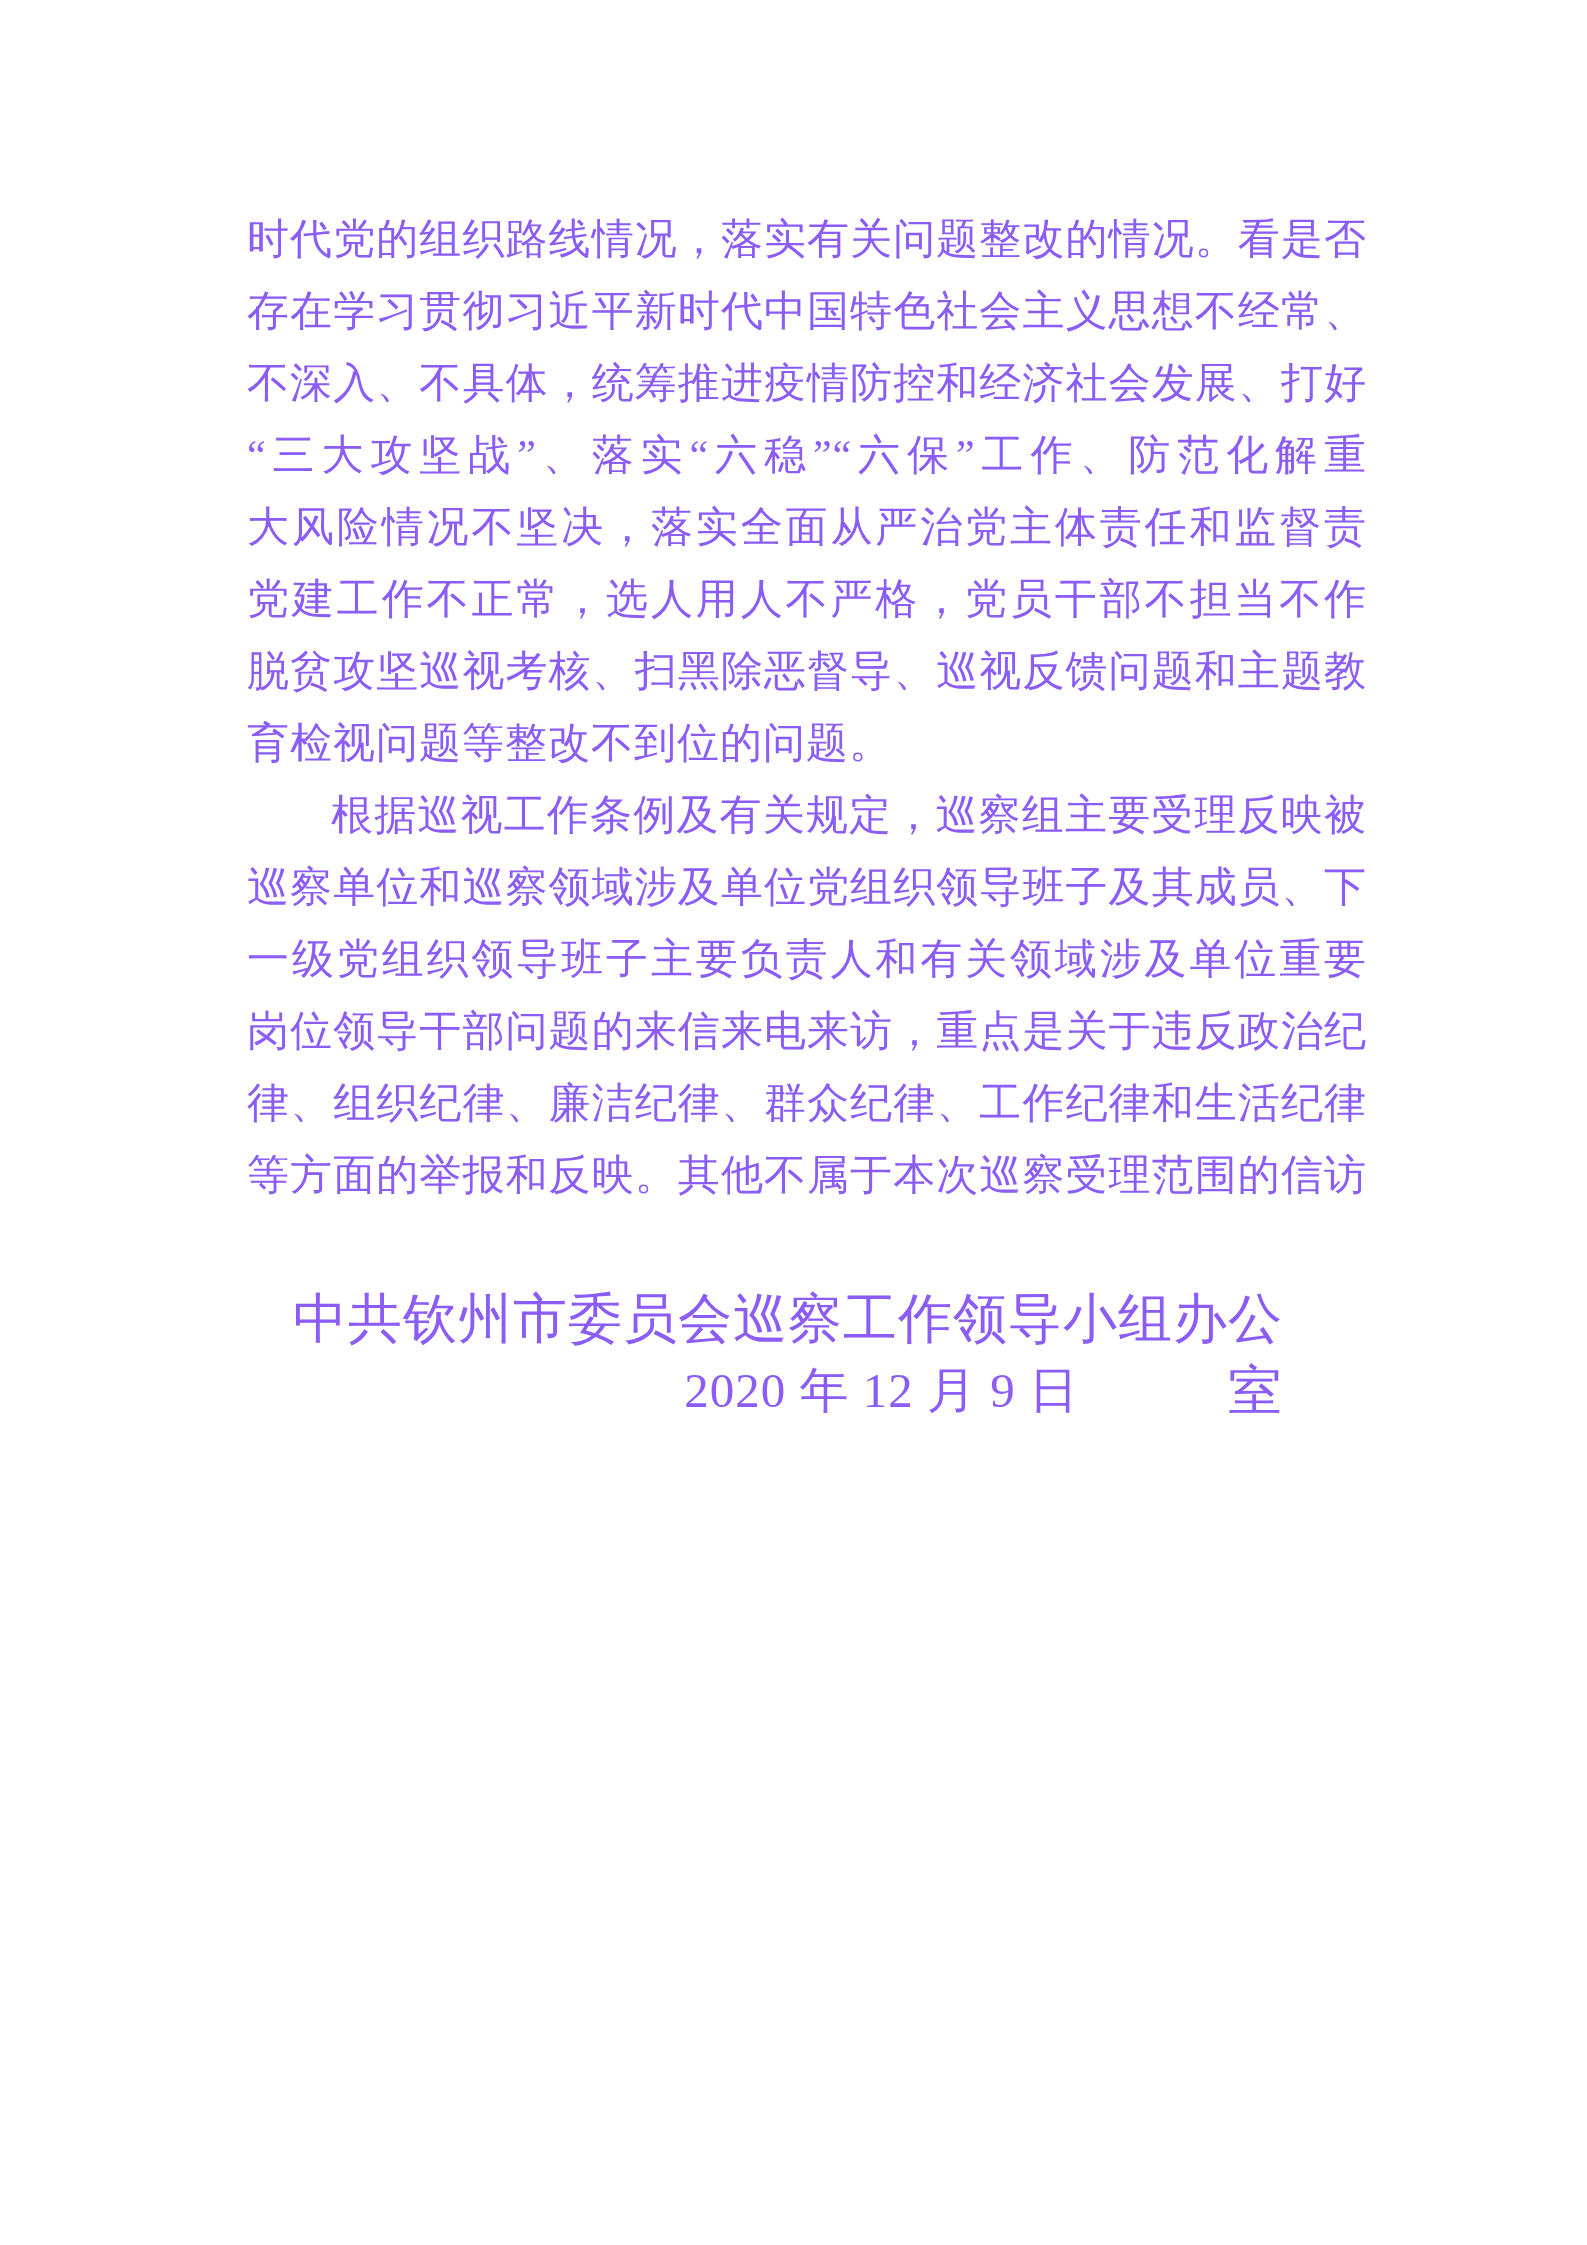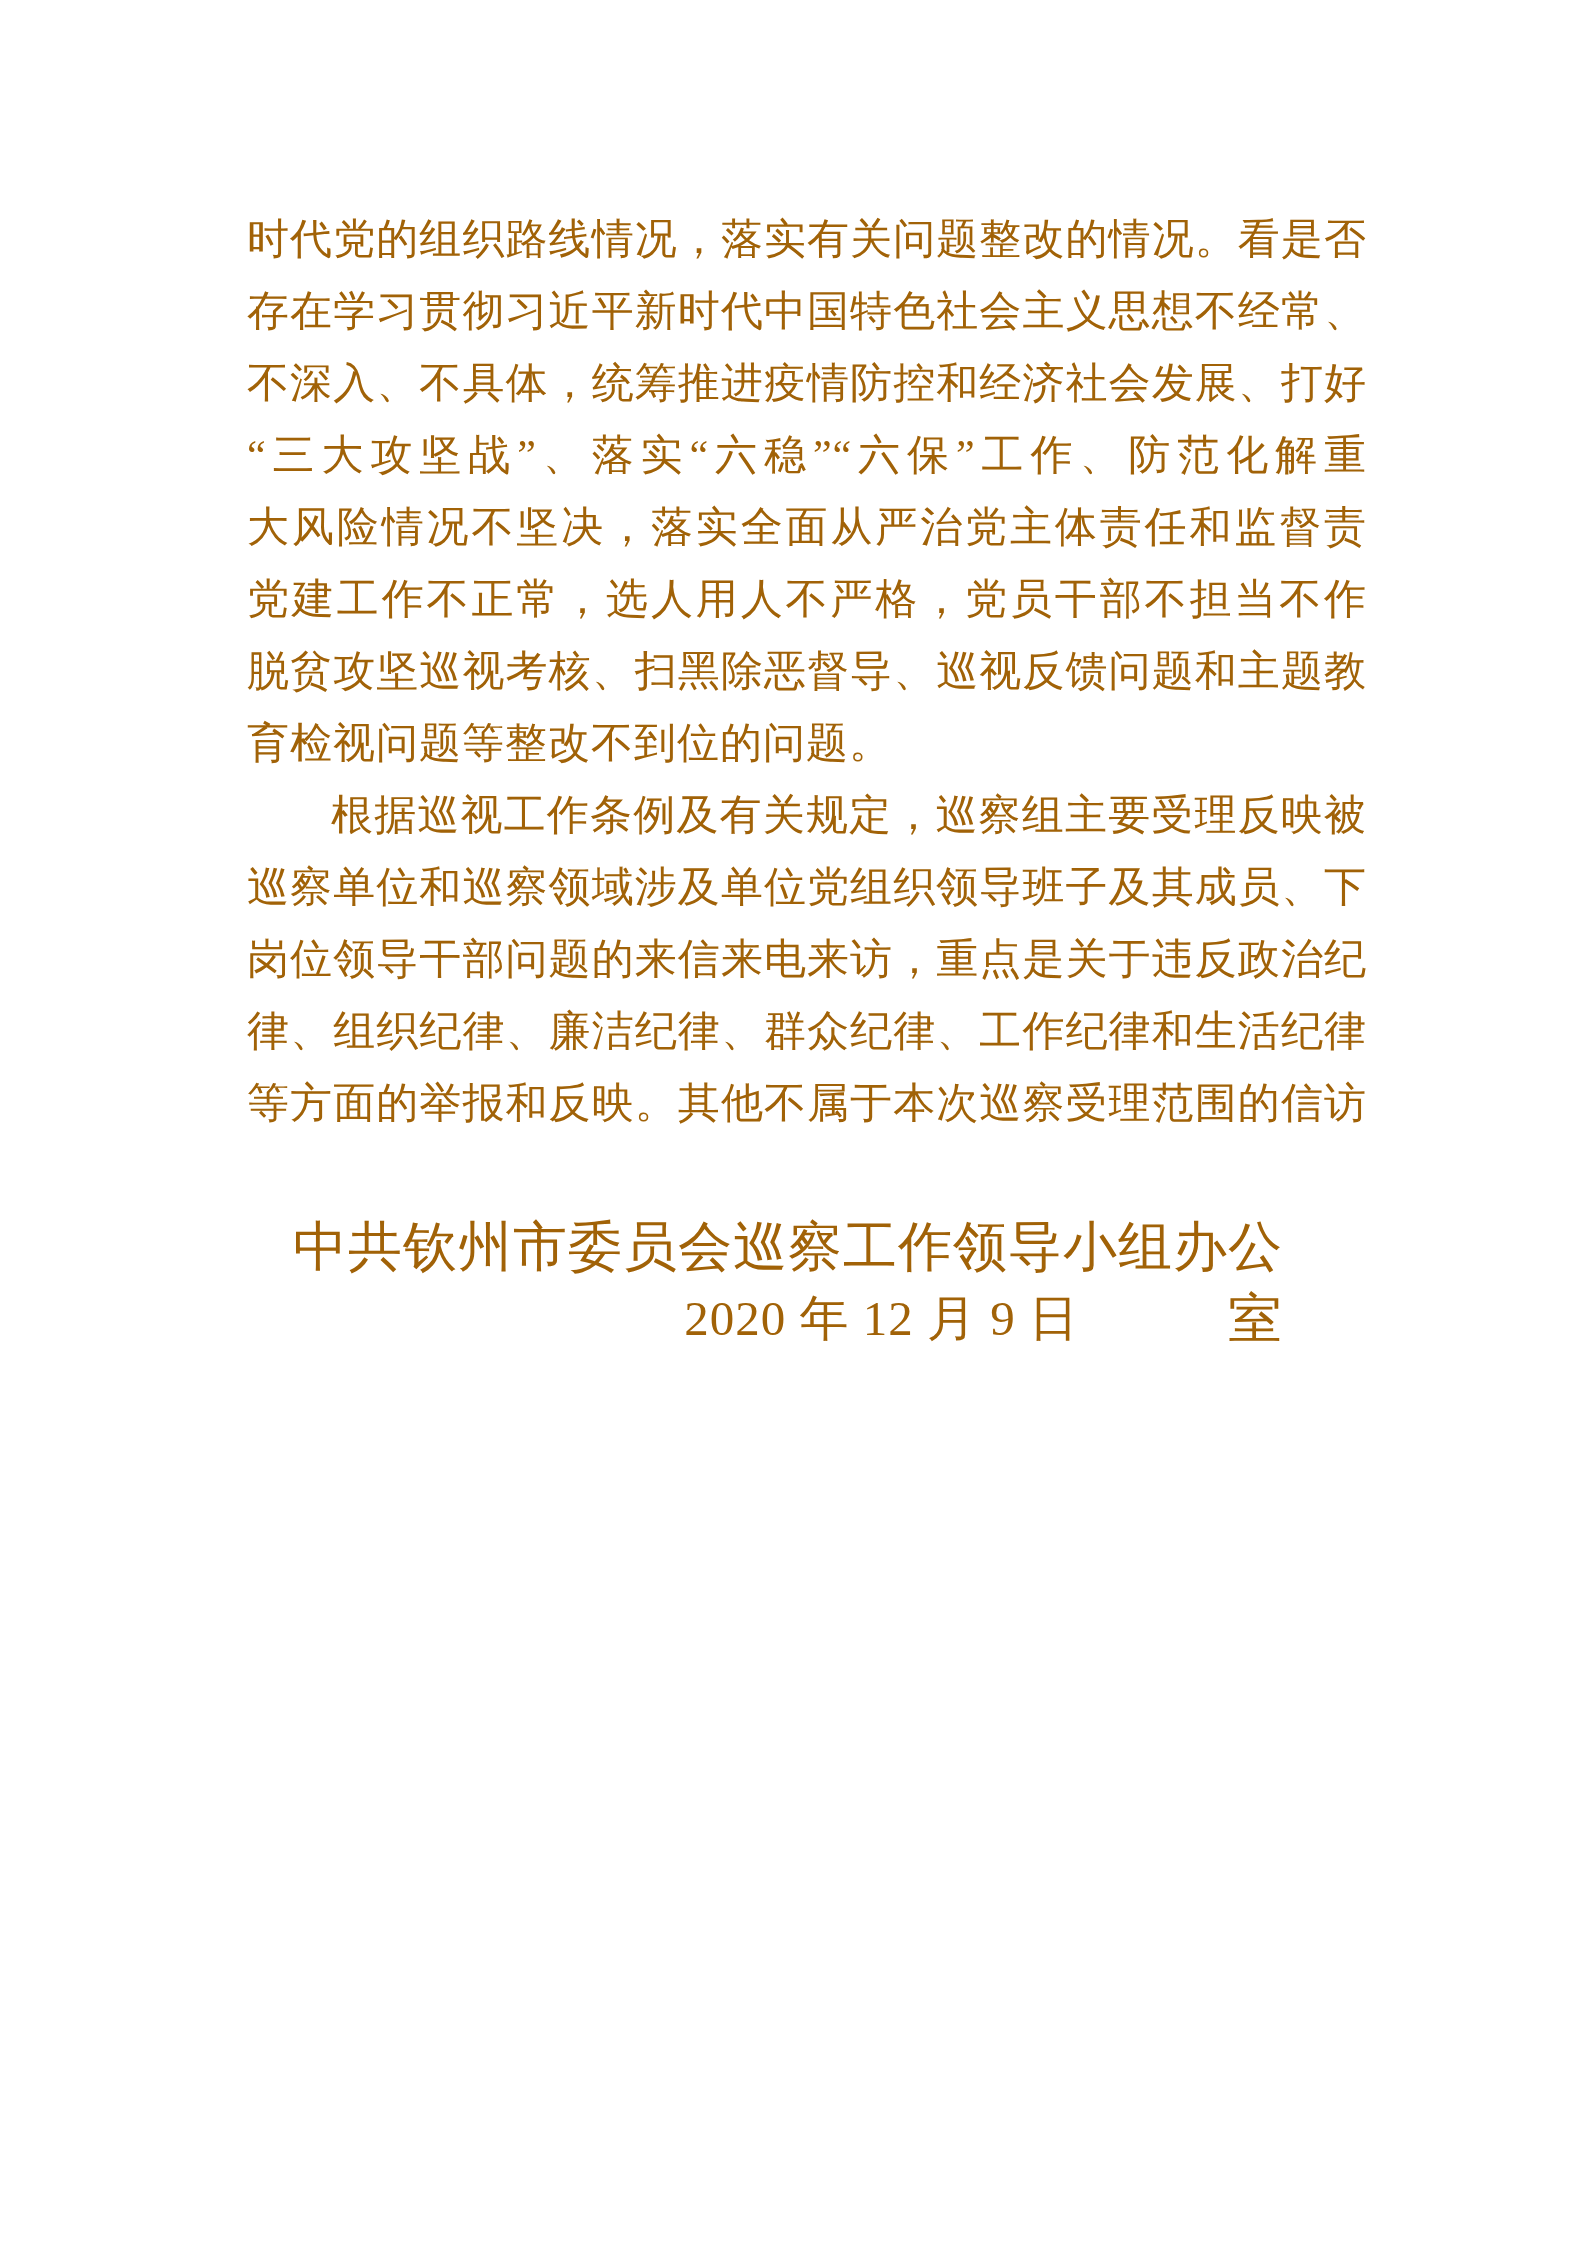--- a/index.html
+++ b/index.html
@@ -7,21 +7,21 @@
     padding: 0;
     background: #ffffff;
   }
   .page {
     position: relative;
     width: 1587px;
     height: 1600px;
     background: #ffffff;
     overflow: hidden;
     font-family: "Liberation Serif", "DejaVu Serif", serif;
-    color: #a16207;
+    color: #8b5cf6;
   }
   .content {
     position: absolute;
     left: 247px;
     top: 203px;
     width: 1120px;
   }
   .para {
     margin: 0;
     padding: 0;
@@ -75,20 +75,21 @@
           <div class="line">不深入、不具体，统筹推进疫情防控和经济社会发展、打好</div>
           <div class="line">“三大攻坚战”、落实“六稳”“六保”工作、防范化解重</div>
           <div class="line">大风险情况不坚决，落实全面从严治党主体责任和监督责</div>
           <div class="line">党建工作不正常，选人用人不严格，党员干部不担当不作为，</div>
           <div class="line">脱贫攻坚巡视考核、扫黑除恶督导、巡视反馈问题和主题教</div>
           <div class="line last">育检视问题等整改不到位的问题。</div>
         </div>
         <div class="para">
           <div class="line indent">根据巡视工作条例及有关规定，巡察组主要受理反映被</div>
           <div class="line">巡察单位和巡察领域涉及单位党组织领导班子及其成员、下</div>
+          <div class="line">一级党组织领导班子主要负责人和有关领域涉及单位重要</div>
           <div class="line">岗位领导干部问题的来信来电来访，重点是关于违反政治纪</div>
           <div class="line">律、组织纪律、廉洁纪律、群众纪律、工作纪律和生活纪律</div>
           <div class="line">等方面的举报和反映。其他不属于本次巡察受理范围的信访</div>
         </div>
       </div>
     <div class="blank-line"></div>
     <div class="signature">中共钦州市委员会巡察工作领导小组办公室</div>
     <div class="date">2020 年 12 月 9 日</div>
   </div>
 </div>

